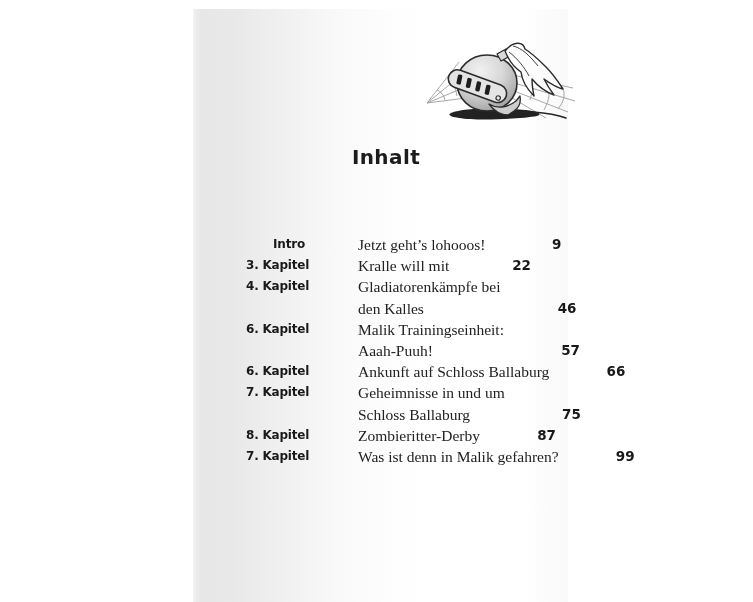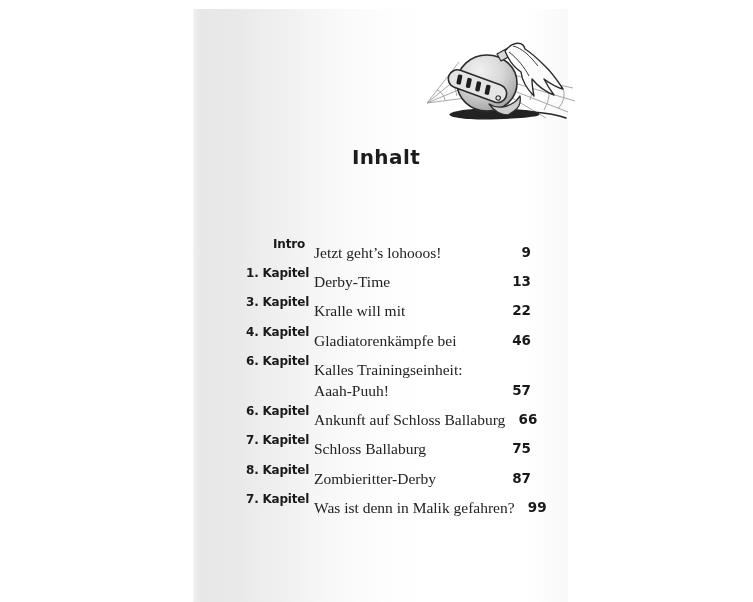--- a/index.html
+++ b/index.html
@@ -40,40 +40,40 @@
   }
 
   .toc {
     position: absolute;
     left: 53px; top: 225px; width: 285px;
     color: #1f1f1f;
   }
   .row {
     display: flex;
     align-items: flex-start;
+    gap: 44px;
   }
   .lbl {
     width: 59px;
     flex: 0 0 59px;
     text-align: right;
     font-size: 12px;
     font-weight: bold;
     letter-spacing: -0.2px;
     line-height: 21.2px;
     white-space: nowrap;
     color: #191919;
   }
   .ttl {
     flex: 1 1 auto;
     margin-left: 9px;
     font-family: "Liberation Serif", serif;
     font-size: 15.5px;
     line-height: 21.2px;
     color: #222222;
-    margin-top: 8px;
   }
   .t1, .t2 { display: block; white-space: nowrap; }
   .t2:empty { display: none; }
   .num {
     flex: 0 0 32px;
     width: 32px;
     text-align: right;
     align-self: flex-end;
     font-size: 13.5px;
     font-weight: bold;
@@ -151,65 +151,60 @@
     <div class="toc">
 
       <div class="row">
         <span class="lbl">Intro</span>
         <span class="ttl">
             <span class="t1">Jetzt geht’s lohooos!</span>
           </span>
         <span class="num">9</span>
       </div>
 
-      <div class="row">
-        <span class="lbl">1. Kapitel</span>
-        <span class="ttl">
-            <span class="t1">Derby-Time</span>
-          </span>
-        <span class="num">13</span>
-      </div>
 
 
       <div class="row">
         <span class="lbl">3. Kapitel</span>
         <span class="ttl">
             <span class="t1">Kralle will mit</span>
           </span>
         <span class="num">22</span>
       </div>
 
       <div class="row">
         <span class="lbl">4. Kapitel</span>
         <span class="ttl">
             <span class="t1">Gladiatorenkämpfe bei</span>
+            <span class="t2">den Kalles</span>
           </span>
         <span class="num">46</span>
       </div>
 
       <div class="row">
         <span class="lbl">6. Kapitel</span>
         <span class="ttl">
-            <span class="t1">Kalles Trainingseinheit:</span>
+            <span class="t1">Malik Trainingseinheit:</span>
             <span class="t2">Aaah-Puuh!</span>
           </span>
         <span class="num">57</span>
       </div>
 
       <div class="row">
         <span class="lbl">6. Kapitel</span>
         <span class="ttl">
             <span class="t1">Ankunft auf Schloss Ballaburg</span>
           </span>
         <span class="num">66</span>
       </div>
 
       <div class="row">
         <span class="lbl">7. Kapitel</span>
         <span class="ttl">
+            <span class="t1">Geheimnisse in und um</span>
             <span class="t2">Schloss Ballaburg</span>
           </span>
         <span class="num">75</span>
       </div>
 
       <div class="row">
         <span class="lbl">8. Kapitel</span>
         <span class="ttl">
             <span class="t1">Zombieritter-Derby</span>
           </span>

